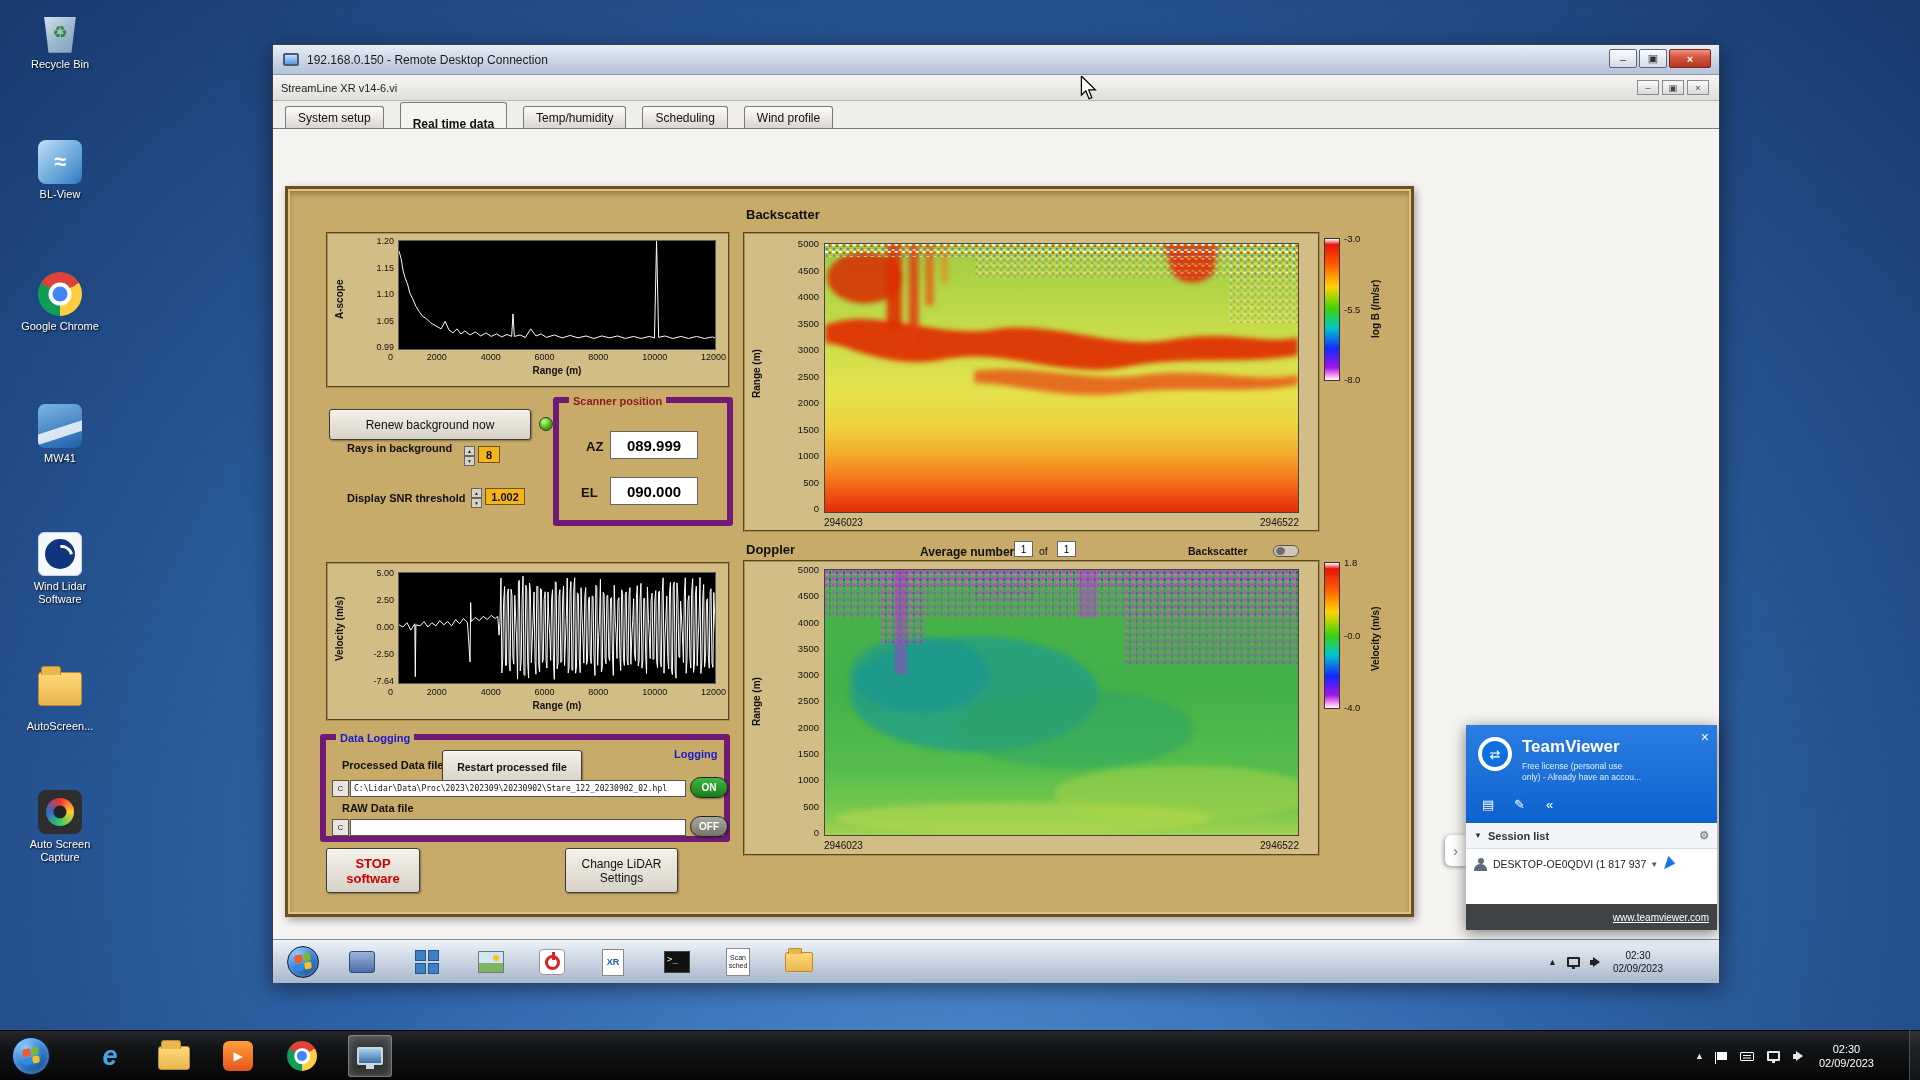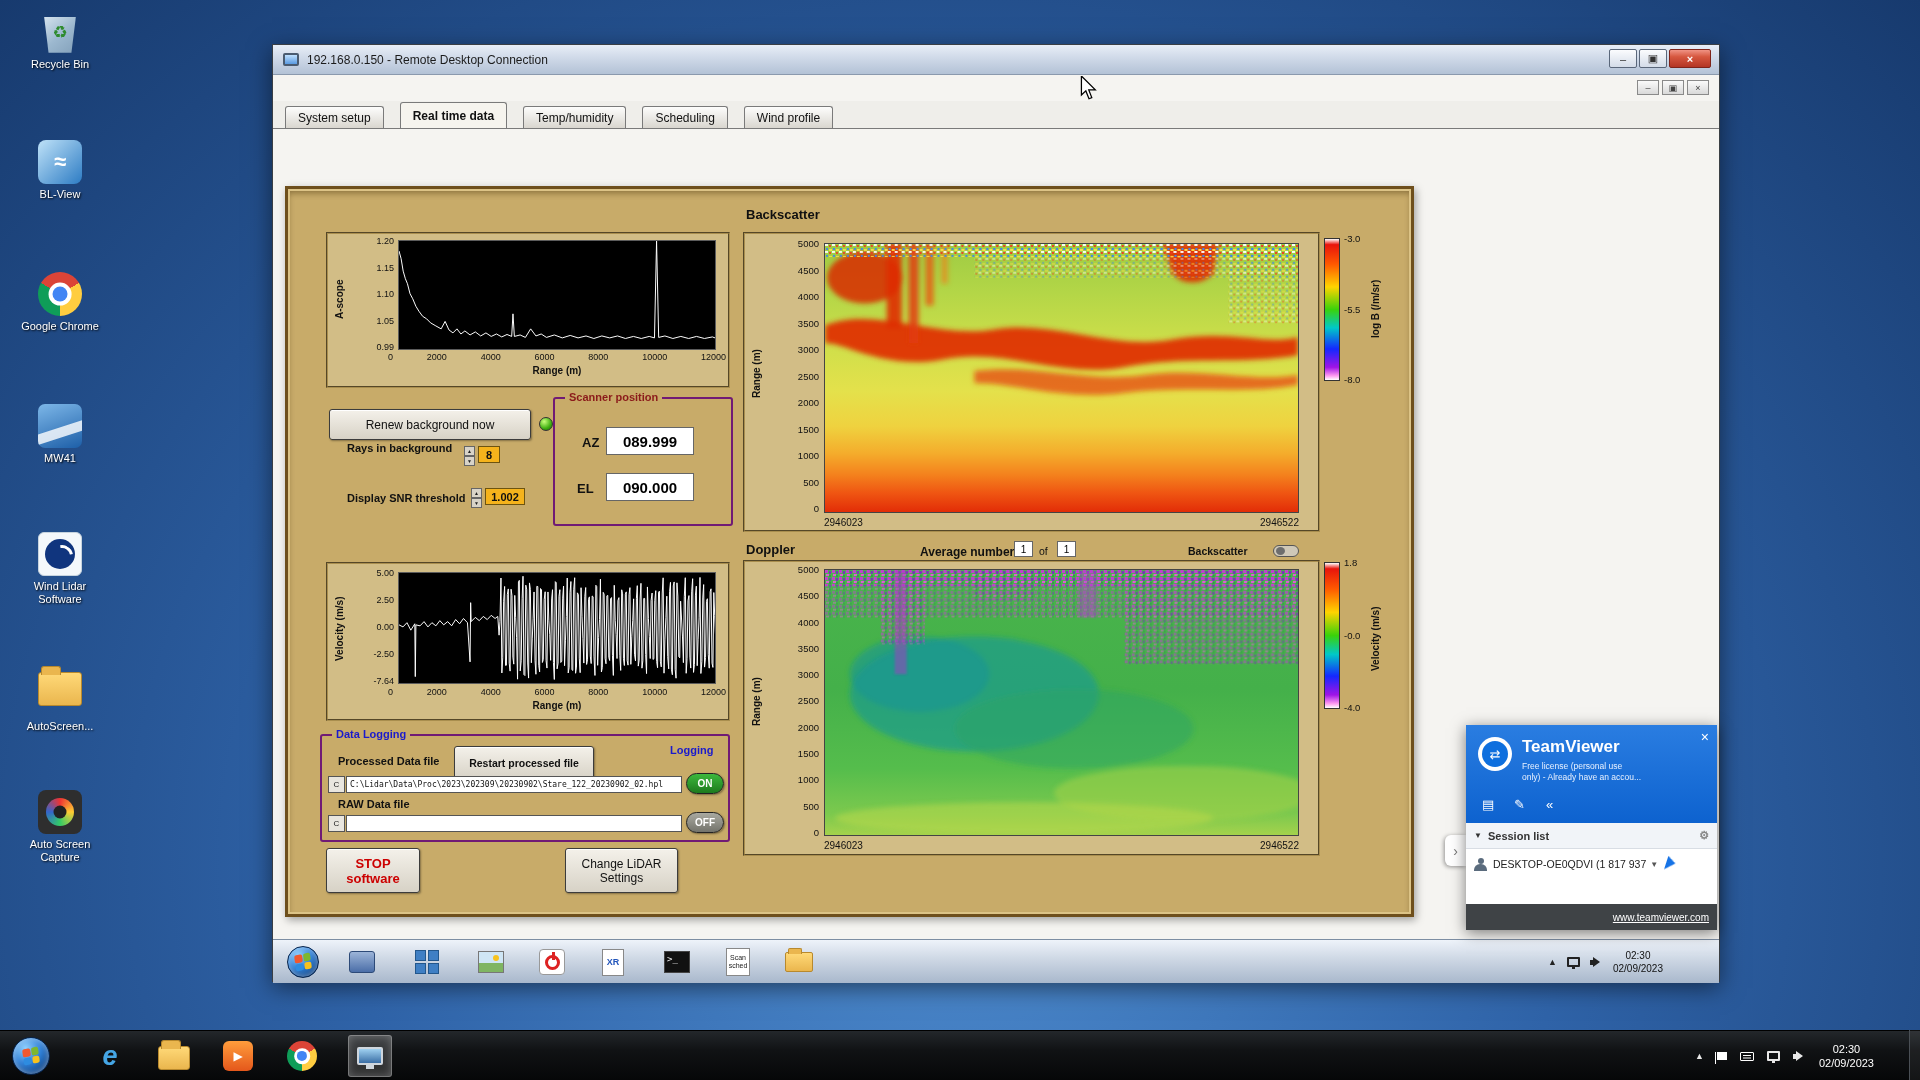--- a/index.html
+++ b/index.html
@@ -35,28 +35,28 @@
   .wbtn{width:28px;height:19px;border:1px solid #5a677a;border-radius:2px;background:linear-gradient(#fbfcfe,#d4dce8);font-size:11px;display:flex;align-items:center;justify-content:center;color:#333;cursor:pointer}
   .wbtn.close{width:42px;background:linear-gradient(#f09384,#d6573f 40%,#b33524);color:#fff;border-color:#7e241a;font-weight:bold}
 
   #app-titlebar{position:absolute;left:0;top:30px;width:100%;height:26px;background:linear-gradient(#f6f5f3,#e1dfdb);border-bottom:1px solid #b9b6b0;display:flex;align-items:center}
   #app-title{font-size:11px;color:#222;margin-left:8px}
   .abtns{position:absolute;right:10px;top:35px;display:flex;gap:3px}
   .abtn{width:22px;height:15px;border:1px solid #8a8a8a;background:linear-gradient(#fafafa,#d9d9d9);font-size:9px;display:flex;align-items:center;justify-content:center;color:#444;cursor:pointer}
 
   #tabbar{position:absolute;left:0;top:56px;width:100%;height:28px;background:#efeeea;border-bottom:1px solid #7a7a7a;display:flex;align-items:flex-end;padding-left:12px}
   .tab{padding:4px 12px 4px;border:1px solid #7a7a7a;border-bottom:none;background:linear-gradient(#fdfdfc,#d9d6cf);font-size:12px;color:#111;border-radius:3px 3px 0 0;margin-right:16px;cursor:pointer;height:22px}
-  .tab.active{background:#f6f4ee;font-weight:bold;height:26px;padding-top:6px;position:relative;z-index:2}
+  .tab.active{background:#f6f4ee;font-weight:bold;height:26px;padding-top:14px;position:relative;z-index:2}
 
   #app-content{position:absolute;left:0;top:84px;width:100%;height:810px;background:#f5f4f1}
 
   
   #panel{position:absolute;left:12px;top:57px;width:1129px;height:731px;background:#c8ab69;border:3px solid #6e4f1c;box-shadow:inset 0 0 0 2px #dcc386, inset 0 4px 6px rgba(60,40,5,.45), 2px 3px 8px rgba(0,0,0,.35)}
   .grp{position:absolute;border:2px groove #a98e4e;background:#d2bd86}
-  .grpflat{position:absolute;border:2px solid #701a75;border-radius:3px}
+  .grpflat{position:absolute;border:6px solid #701a75;border-radius:3px}
   .grptitle{position:absolute;top:-8px;left:10px;background:#c8ab69;padding:0 4px;font-size:11px;font-weight:bold}
   .plotsvg{position:absolute;background:#000;border:1px solid #5c5c5c;display:block}
   .vt{position:absolute;display:flex;flex-direction:column;justify-content:space-between;align-items:flex-end;font-size:9px;color:#111}
   .ht{position:absolute;display:flex;justify-content:space-between;font-size:9px;color:#111}
   .axlab{position:absolute;font-size:10px;font-weight:bold;color:#111;text-align:center}
   .rotl{position:absolute;writing-mode:vertical-rl;transform:rotate(180deg);font-size:10px;font-weight:bold;color:#111;text-align:center}
   .heatwrap{position:absolute;border:1px solid #444;overflow:hidden}
   .heatwrap svg{display:block;width:100%;height:100%}
   .jet{position:absolute;border:1px solid #333;background:linear-gradient(180deg,#ffffff 0%,#e8140c 4%,#ff5a00 18%,#ffd400 34%,#3ad20a 50%,#00c8c8 63%,#1428ff 78%,#a014e6 91%,#ff9cf0 97%,#ffffff 100%)}
   .cbticks{position:absolute;display:flex;flex-direction:column;justify-content:space-between;font-size:9.5px;color:#111}
@@ -189,20 +189,23 @@
   <div id="rdp-titlebar">
     <span class="rdpico"></span>
     <span id="rdp-title">192.168.0.150 - Remote Desktop Connection</span>
     <span class="winbtns">
       <span class="wbtn">–</span>
       <span class="wbtn">▣</span>
       <span class="wbtn close">×</span>
     </span>
   </div>
 
+  <div id="app-titlebar">
+    <span id="app-title">StreamLine XR v14-6.vi</span>
+  </div>
   <span class="abtns">
     <span class="abtn">–</span>
     <span class="abtn">▣</span>
     <span class="abtn">×</span>
   </span>
 
   <div id="tabbar">
     <span class="tab">System setup</span>
     <span class="tab active">Real time data</span>
     <span class="tab">Temp/humidity</span>
@@ -428,21 +431,21 @@
             <span>10000</span>
             <span>12000</span>
           </div>
         <div class="axlab" style="left:70px;top:136px;width:318px">Range (m)</div>
       </div>
 
       <div class="grpflat" style="left:32px;top:545px;width:410px;height:108px">
         <span class="grptitle bluetxt">Data Logging</span>
         <span class="blabel bluetxt" style="left:348px;top:8px">Logging</span>
         <span class="blabel" style="left:16px;top:19px">Processed Data file</span>
-        <span class="btn" style="position:absolute;left:132px;top:10px;width:140px;height:34px;font-size:10.5px;font-weight:bold">Restart processed file</span>
+        <span class="btn" style="position:absolute;left:116px;top:10px;width:140px;height:34px;font-size:10.5px;font-weight:bold">Restart processed file</span>
         <span class="cdrive" style="left:6px;top:40px">C</span>
         <span class="pathfield" style="left:24px;top:40px;width:336px;height:17px">C:\Lidar\Data\Proc\2023\202309\20230902\Stare_122_20230902_02.hpl</span>
         <span class="tg on" style="left:364px;top:37px">ON</span>
         <span class="blabel" style="left:16px;top:62px">RAW Data file</span>
         <span class="cdrive" style="left:6px;top:79px">C</span>
         <span class="pathfield" style="left:24px;top:79px;width:336px;height:17px"></span>
         <span class="tg off" style="left:364px;top:76px">OFF</span>
       </div>
 
       <div class="btn" style="position:absolute;left:38px;top:659px;width:94px;height:45px;flex-direction:column;color:#c00;font-weight:bold;font-size:13px">

